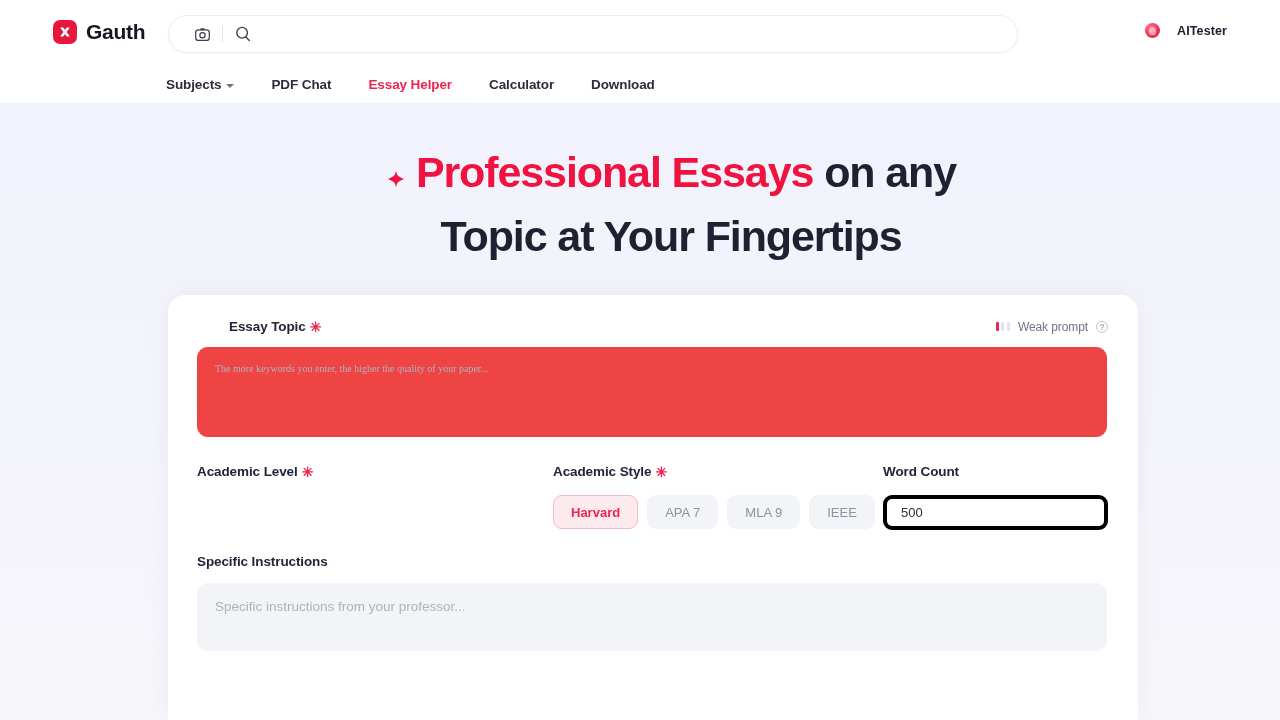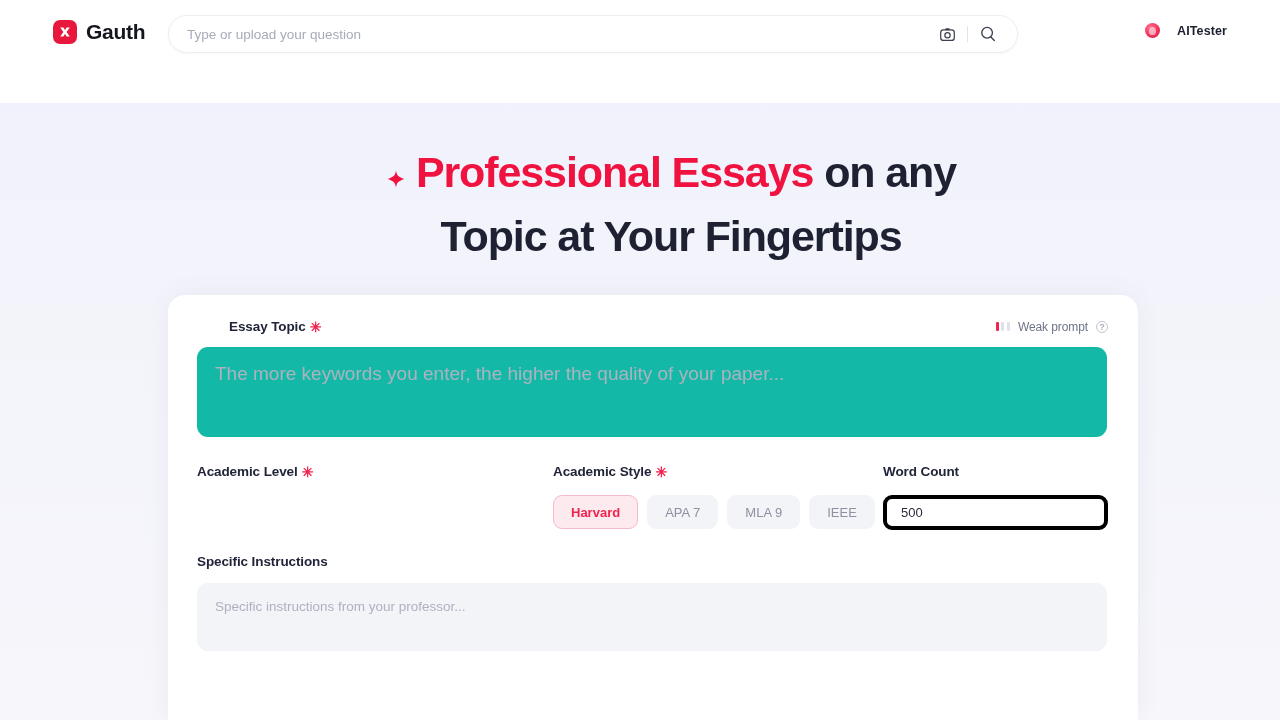--- a/index.html
+++ b/index.html
@@ -273,28 +273,28 @@
     text-align: center;
     font-weight: 700;
     cursor: pointer;
   }
 
   
   .textarea {
     margin-top: 13px;
     width: 910px;
     height: 90px;
-    background: #14b8a6;
+    background: #ef4444;
     border: none;
     border-radius: 11px;
     resize: none;
     outline: none;
     padding: 16px 18px;
-    font-family: Liberation Sans, sans-serif;
-    font-size: 19px;
+    font-family: Liberation Serif, serif;
+    font-size: 10px;
     color: #2a2d3a;
   }
   .textarea::placeholder { color: #aeb2c0; }
 
   
   .options {
     margin-top: 21px;
     display: flex;
     align-items: flex-start;
   }
@@ -372,21 +372,20 @@
       <div class="brand">
         <span class="brand-mark">
           <svg width="16" height="16" viewBox="0 0 16 16" aria-hidden="true">
             <path d="M3.2 3.4 L6.3 3.4 L8 5.9 L9.7 3.4 L12.8 3.4 L9.6 8 L12.8 12.6 L9.7 12.6 L8 10.1 L6.3 12.6 L3.2 12.6 L6.4 8 Z" fill="#ffffff"></path>
           </svg>
         </span>
         <span class="brand-name">Gauth</span>
       </div>
 
       <div class="search-bar">
-        <input class="search-input" type="text" placeholder="Type or upload your question" style="">
         <div class="search-actions">
           <button class="icon-btn">
             <svg width="17" height="17" viewBox="0 0 20 20" fill="none" aria-hidden="true">
               <rect x="2" y="4.6" width="16" height="12.4" rx="3.2" stroke="#3c4050" stroke-width="1.45"></rect>
               <circle cx="10" cy="10.8" r="3.1" stroke="#3c4050" stroke-width="1.45"></circle>
               <rect x="7.4" y="2.6" width="5.2" height="2.4" rx="1" fill="#3c4050"></rect>
             </svg>
           </button>
           <span class="vdivider"></span>
           <button class="icon-btn">
@@ -397,20 +396,38 @@
           </button>
         </div>
       </div>
 
       <div class="account">
         <span class="avatar"></span>
         <span class="account-name">AITester</span>
       </div>
     </div>
 
+    <nav class="nav">
+      <div class="nav-item">
+        <span>Subjects</span>
+        <span class="chev"></span>
+      </div>
+      <div class="nav-item">
+        <span>PDF Chat</span>
+      </div>
+      <div class="nav-item active">
+        <span>Essay Helper</span>
+      </div>
+      <div class="nav-item">
+        <span>Calculator</span>
+      </div>
+      <div class="nav-item">
+        <span>Download</span>
+      </div>
+    </nav>
   </div>
 
   <div class="hero">
     <h1>
       <span class="sparkle">
         <svg width="20" height="20" viewBox="0 0 20 20" aria-hidden="true">
           <path d="M10 1.5 C10.9 6.4 11.7 7.6 18.4 10 C11.7 12.4 10.9 13.6 10 18.5 C9.1 13.6 8.3 12.4 1.6 10 C8.3 7.6 9.1 6.4 10 1.5 Z" fill="#f0133f"></path>
         </svg>
       </span><span class="accent">Professional Essays</span><span> on any</span><br>
       <span>Topic at Your Fingertips</span>

